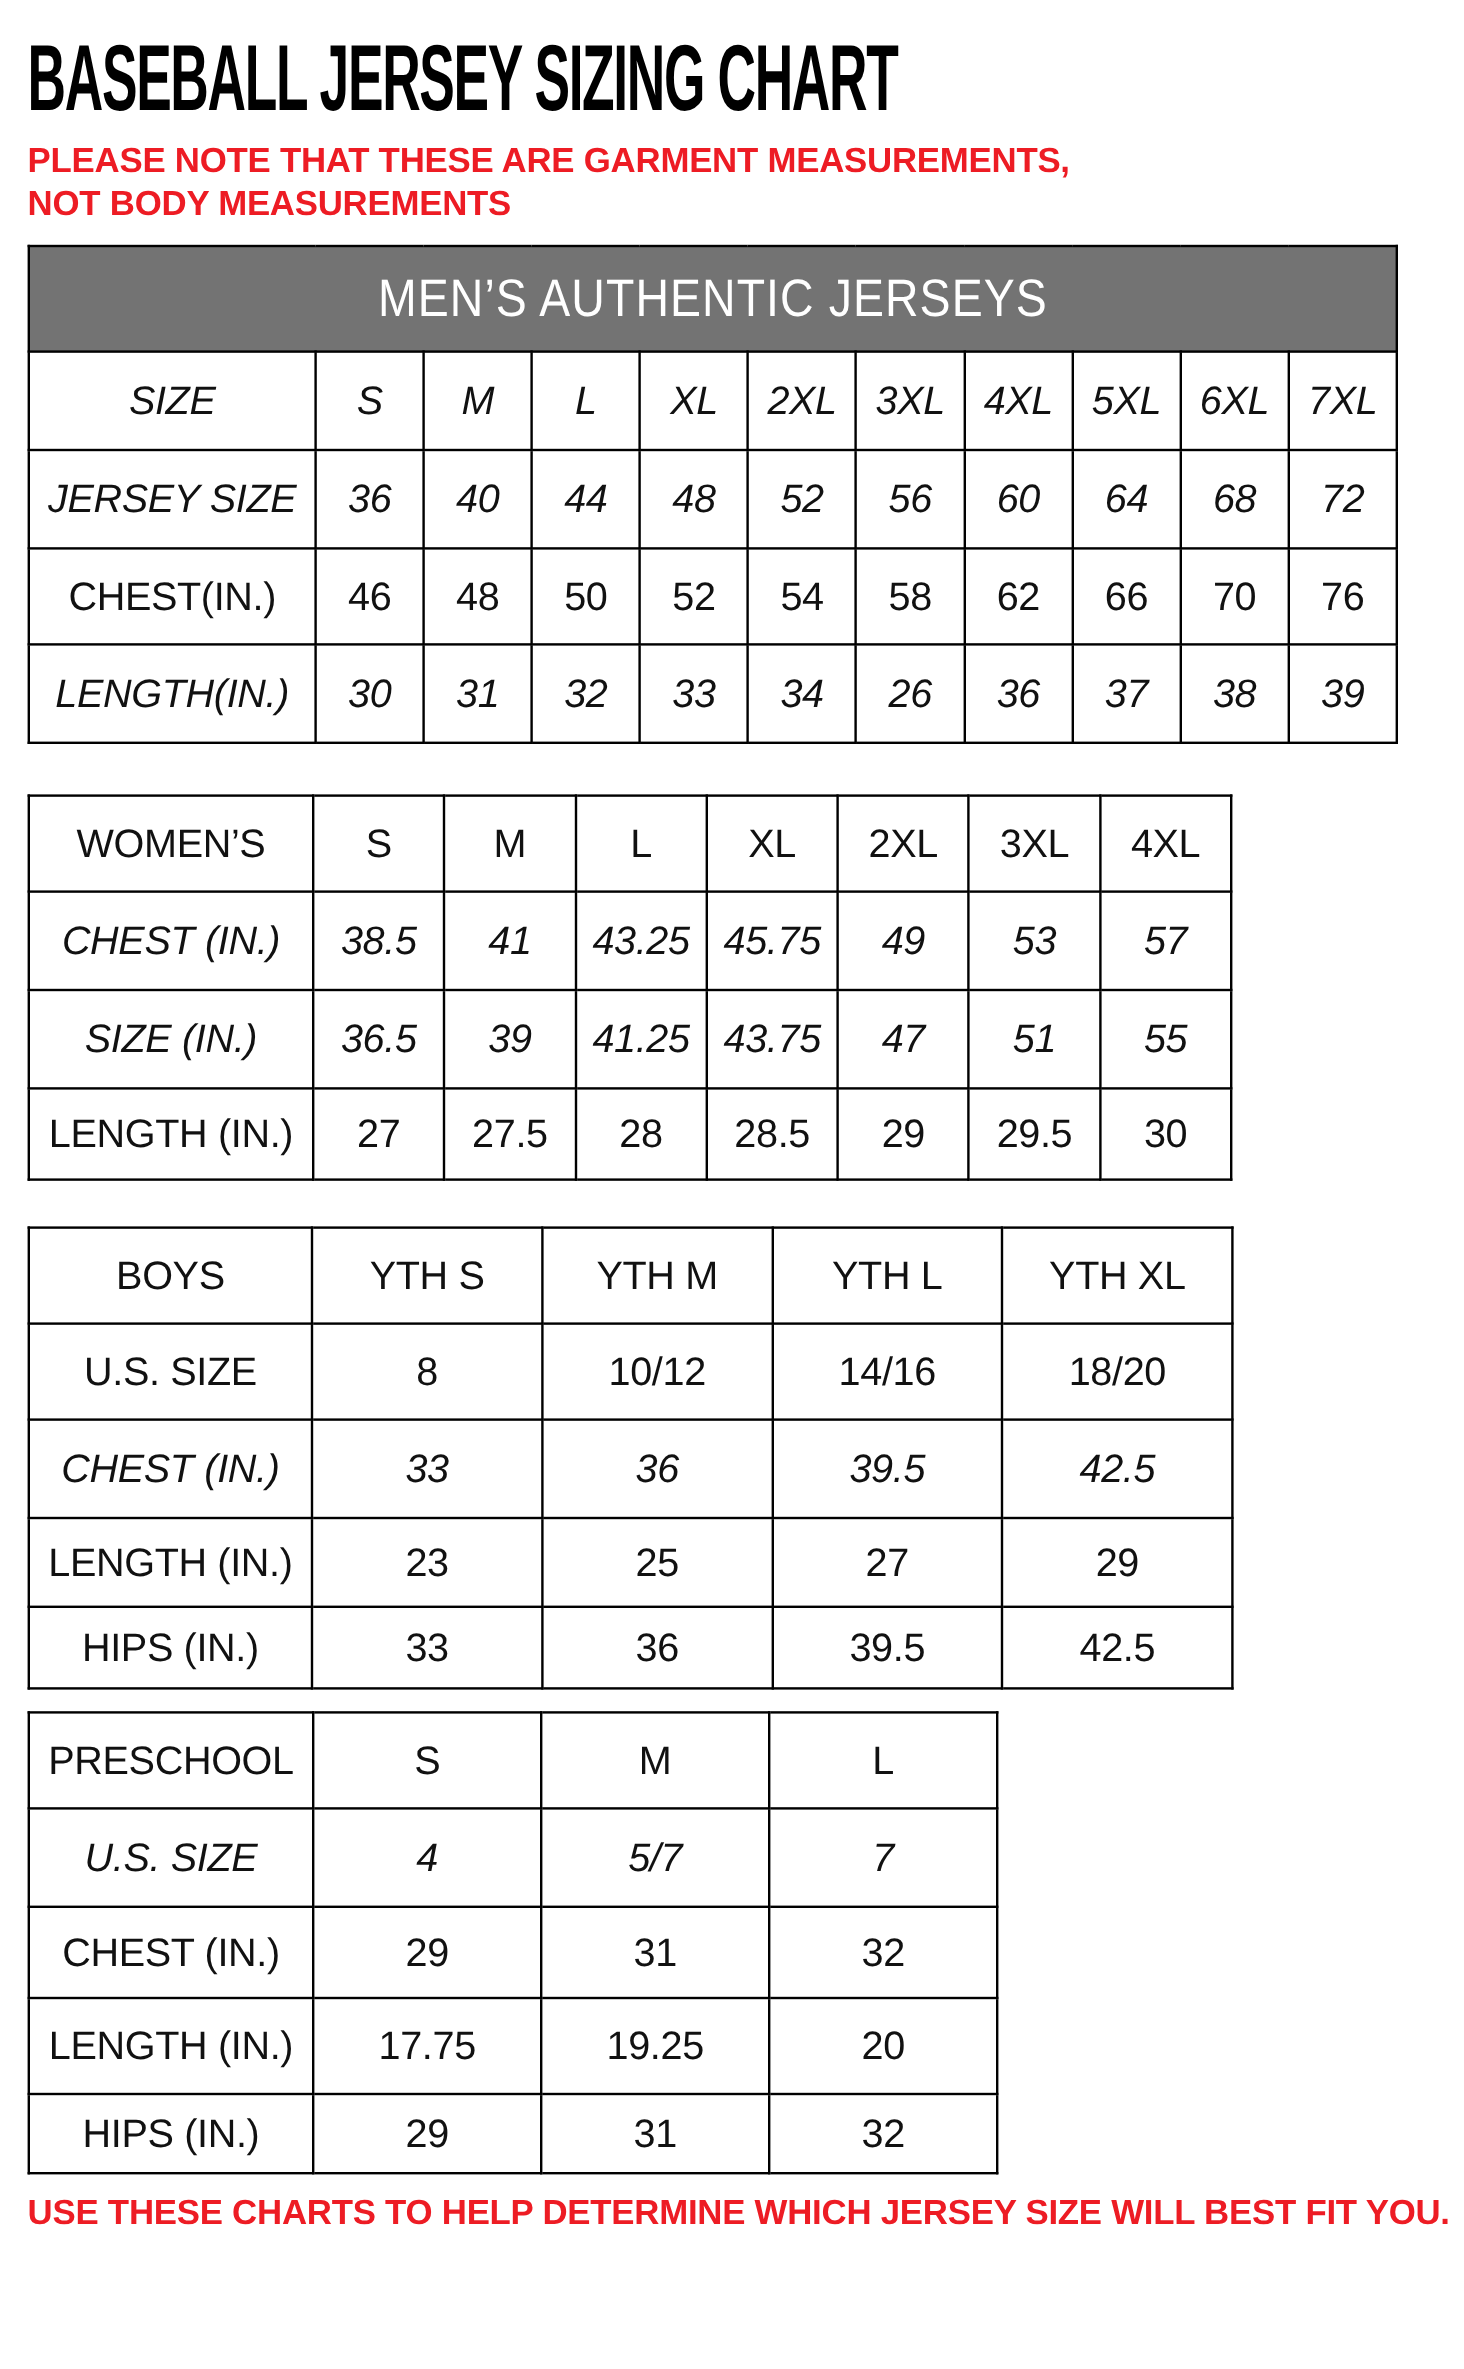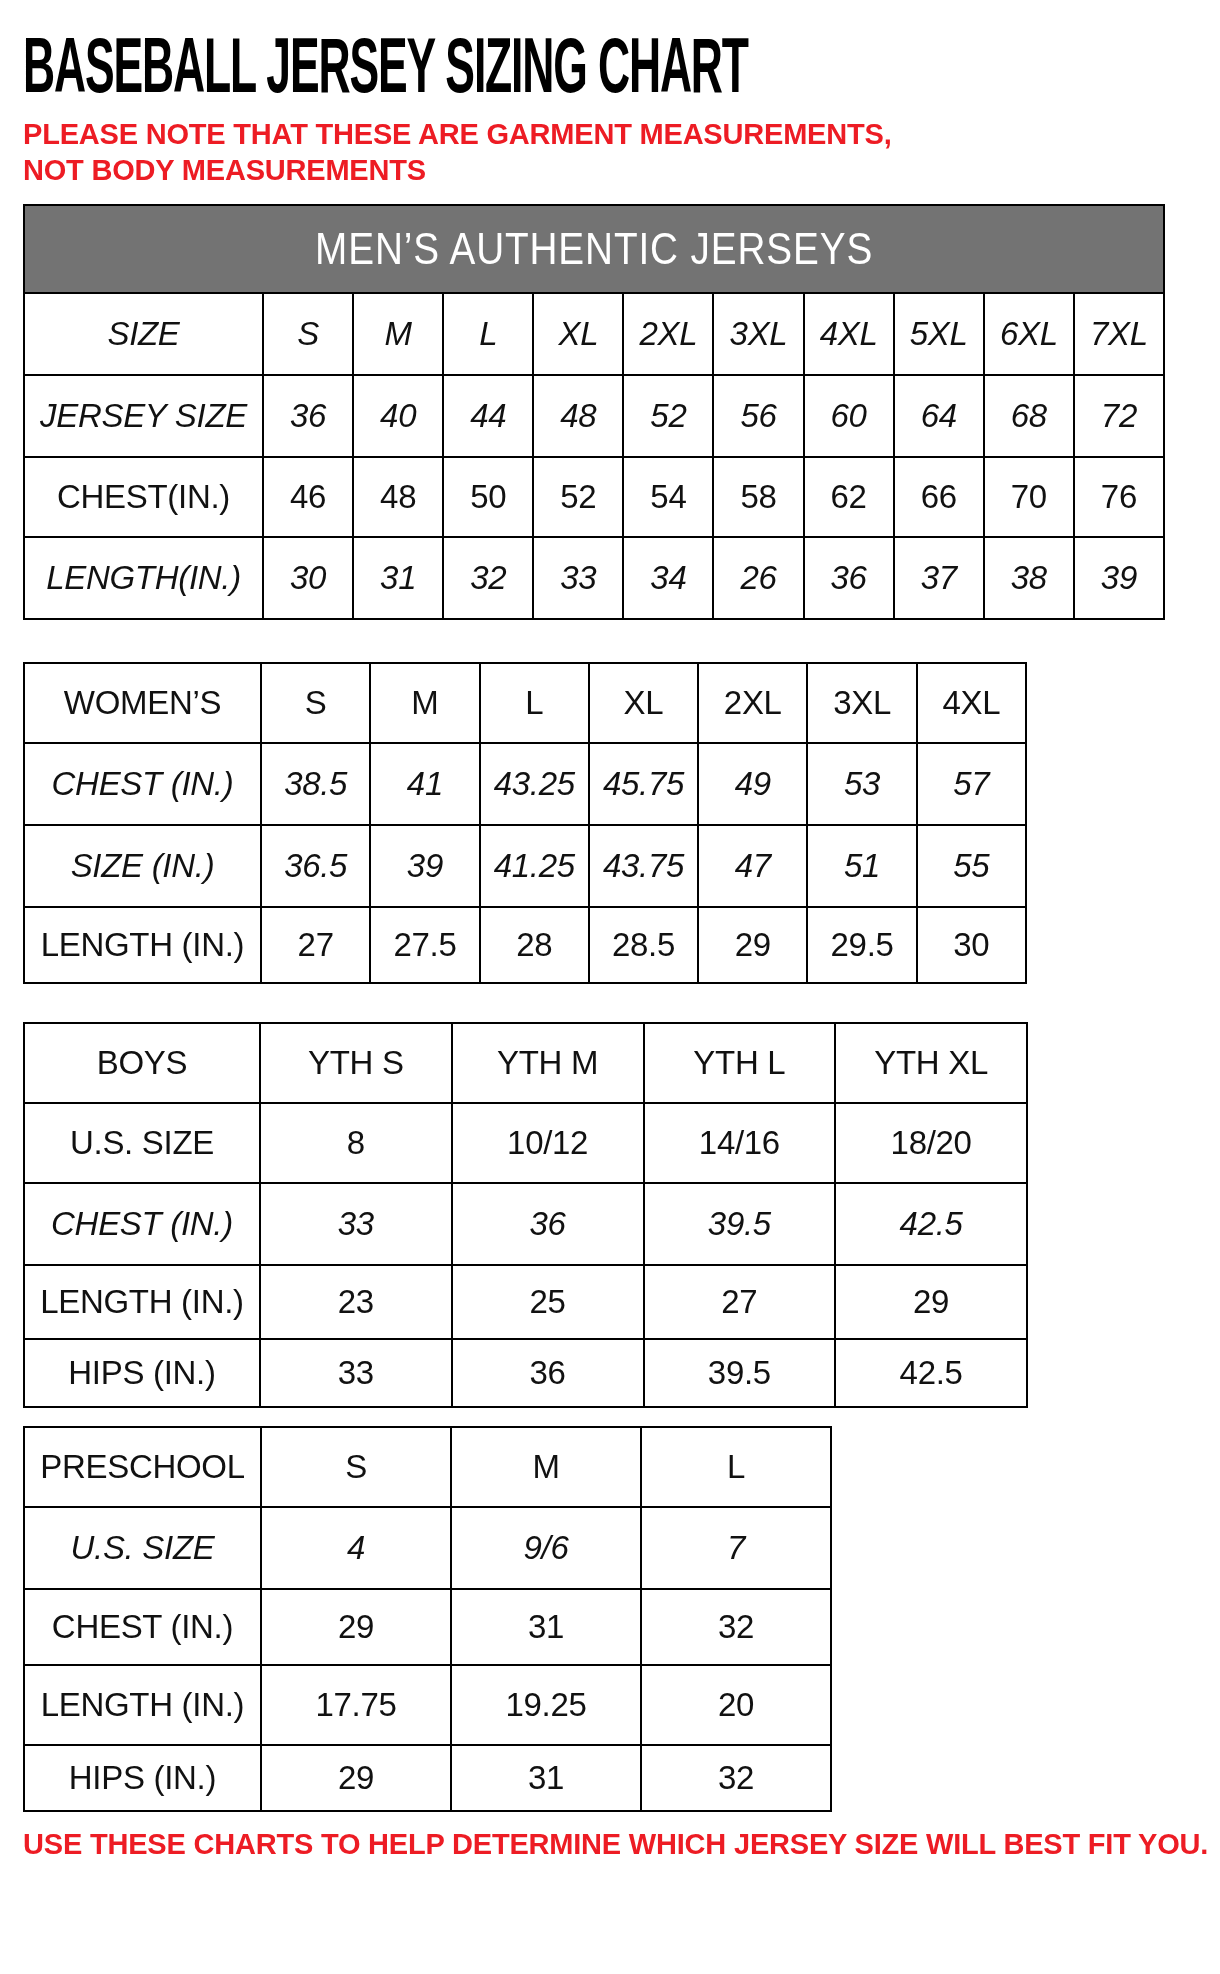--- a/index.html
+++ b/index.html
@@ -250,21 +250,21 @@
     <tbody>
         <tr class="h80">
       <td class="hdr">PRESCHOOL</td>
       <td class="hdr">S</td>
       <td class="hdr">M</td>
       <td class="hdr">L</td>
     </tr>
     <tr class="h82">
       <td class="lbl">U.S. SIZE</td>
       <td>4</td>
-      <td>9/6</td>
+      <td>5/7</td>
       <td>7</td>
     </tr>
     <tr class="h76">
       <td class="lbl">CHEST (IN.)</td>
       <td>29</td>
       <td>31</td>
       <td>32</td>
     </tr>
     <tr class="h80">
       <td class="lbl">LENGTH (IN.)</td>

